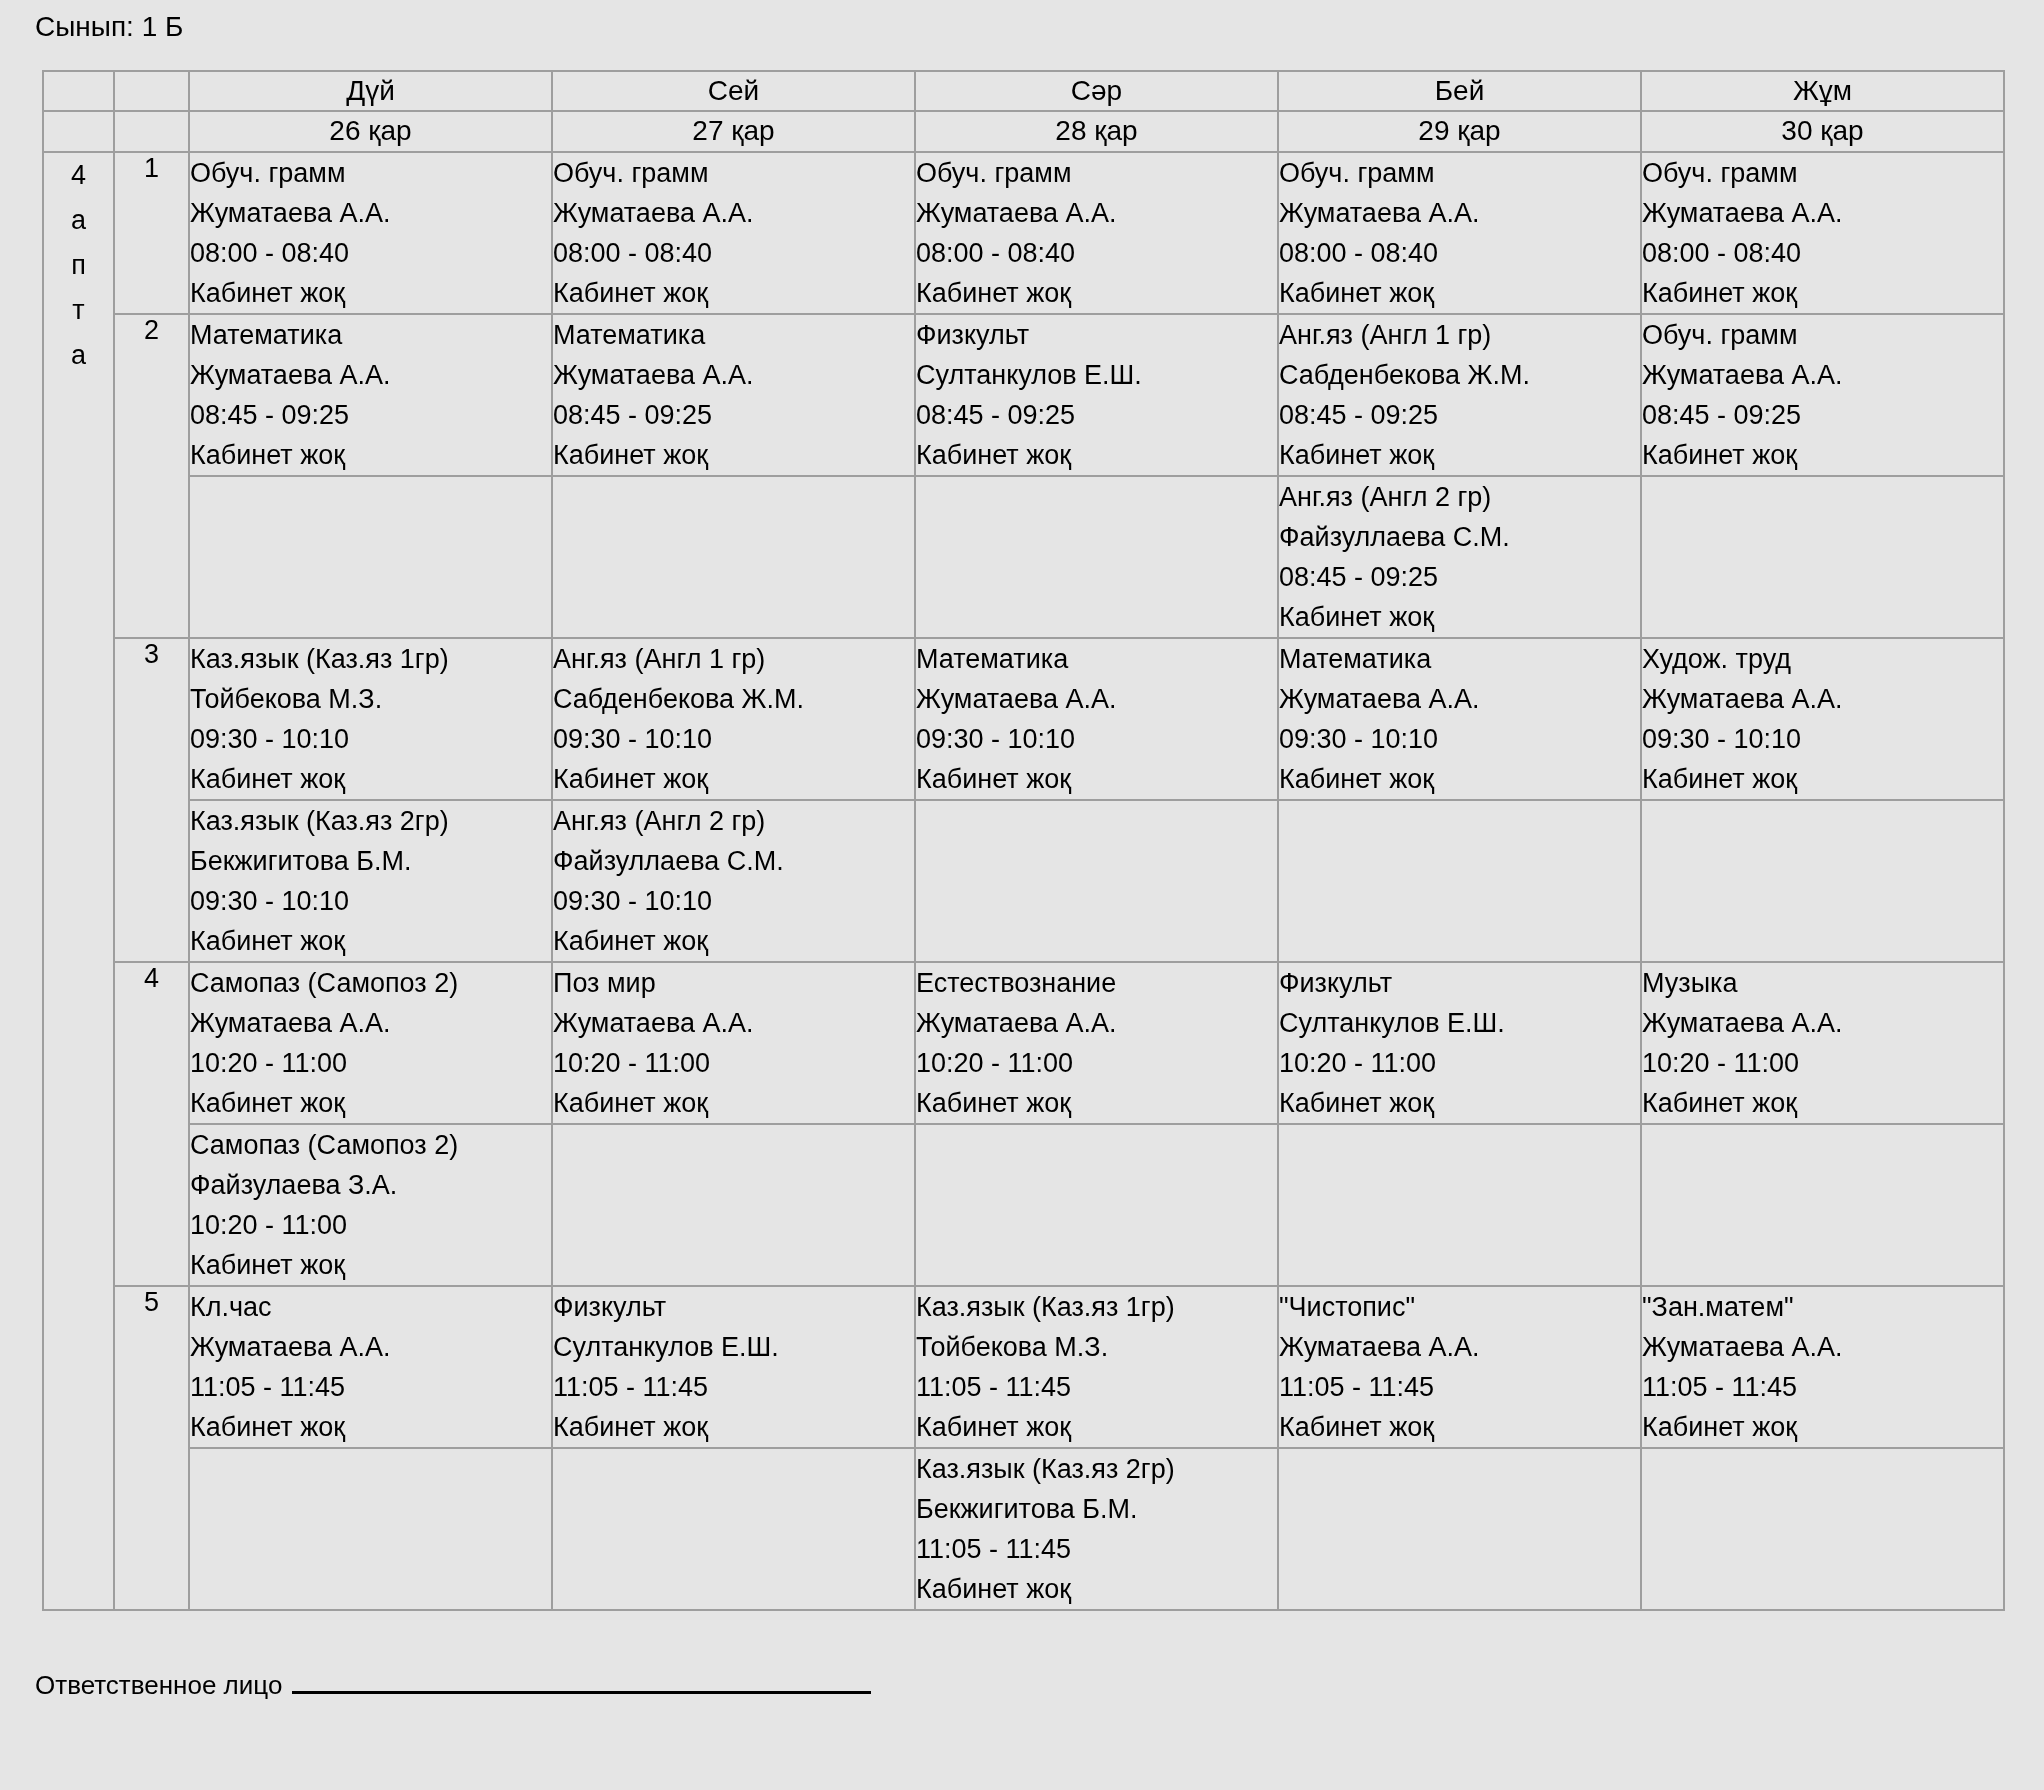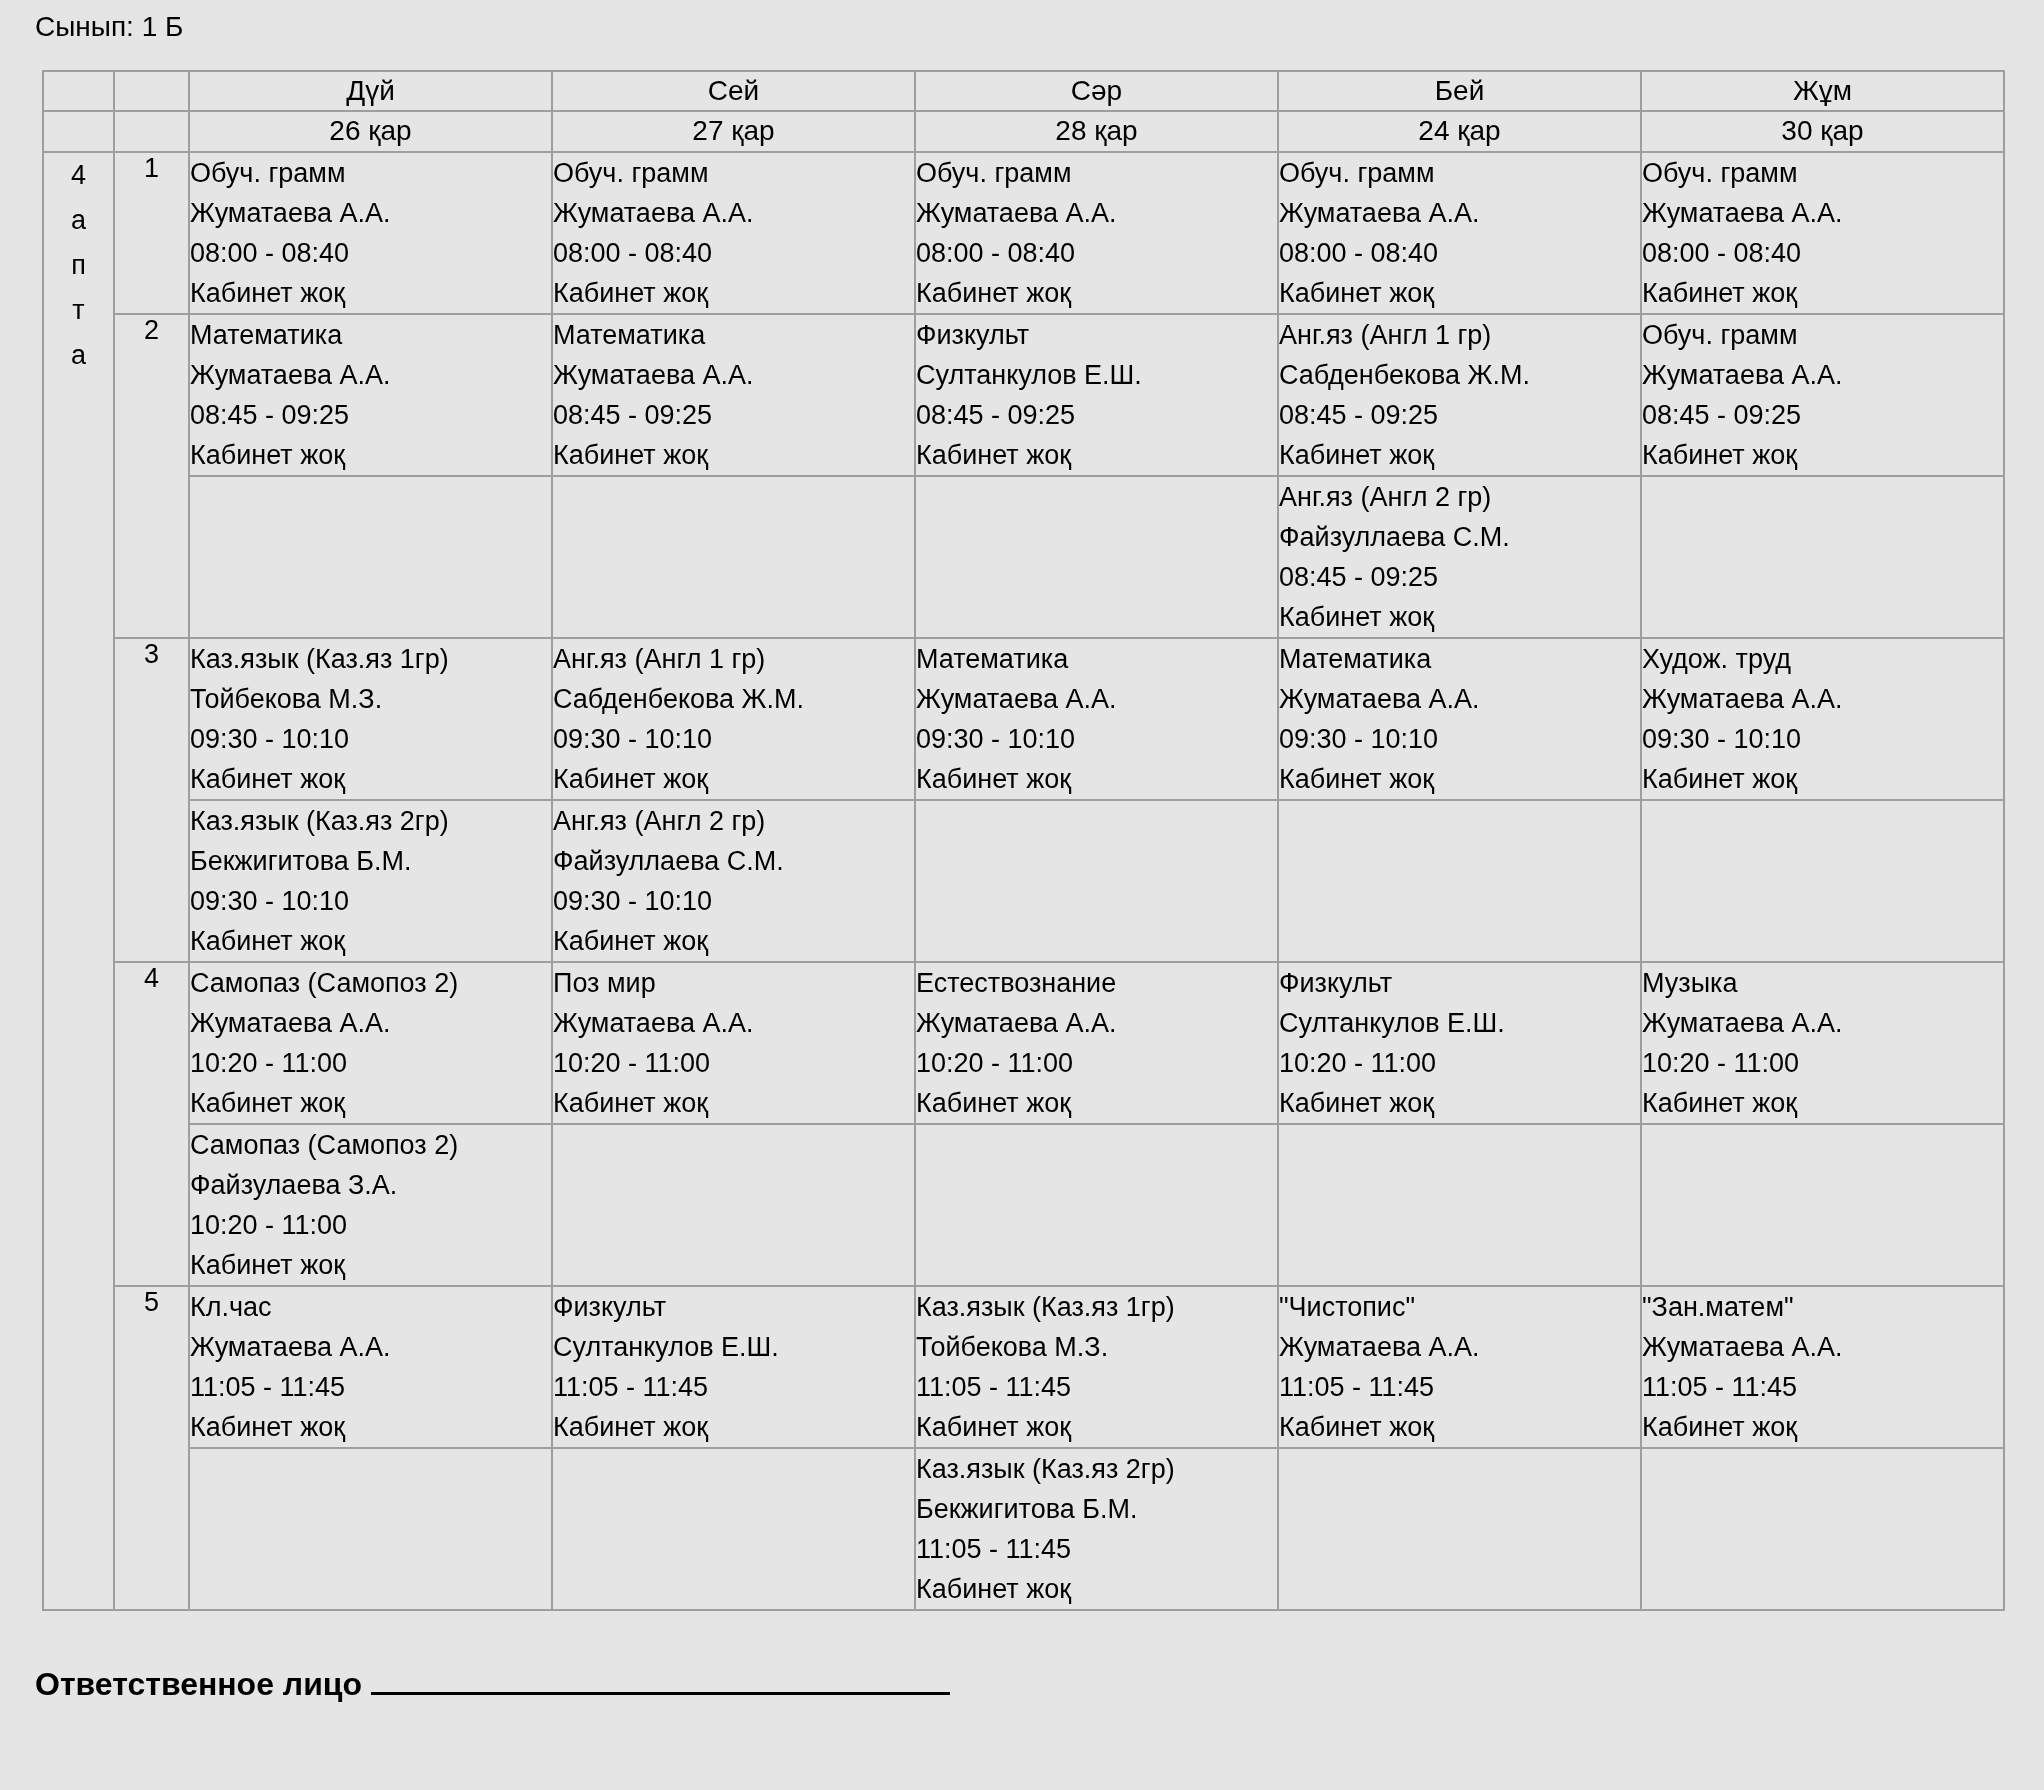--- a/index.html
+++ b/index.html
@@ -70,22 +70,21 @@
   }
   td.lesson-cell {
     padding: 0.9px 5.6px 0.9px 7.5px;
     line-height: 40px;
   }
   tr.sub-row { height: 160px; }
 
   .doc-footer {
     margin-left: 35px;
     margin-top: 55px;
-    font-size: 32px;
-    font-weight: bold;
+    font-size: 26px;
   }
   .signature-line {
     display: inline-block;
     width: 579px;
     border-bottom: 3.8px solid #000000;
     height: 28px;
     margin-left: 9.4px;
   }
 </style>
 </head>
@@ -116,21 +115,21 @@
           <th>Сәр</th>
           <th>Бей</th>
           <th>Жұм</th>
         </tr>
         <tr class="date-row">
           <td class="week-cell"></td>
           <td></td>
           <td>26 қар</td>
           <td>27 қар</td>
           <td>28 қар</td>
-          <td>24 қар</td>
+          <td>29 қар</td>
           <td>30 қар</td>
         </tr>
       </thead>
     <tbody>
         <tr class="sub-row">
           <td class="week-cell" rowspan="9">
             <span class="wchar">4</span>
             <span class="wchar">а</span>
             <span class="wchar">п</span>
             <span class="wchar">т</span>

